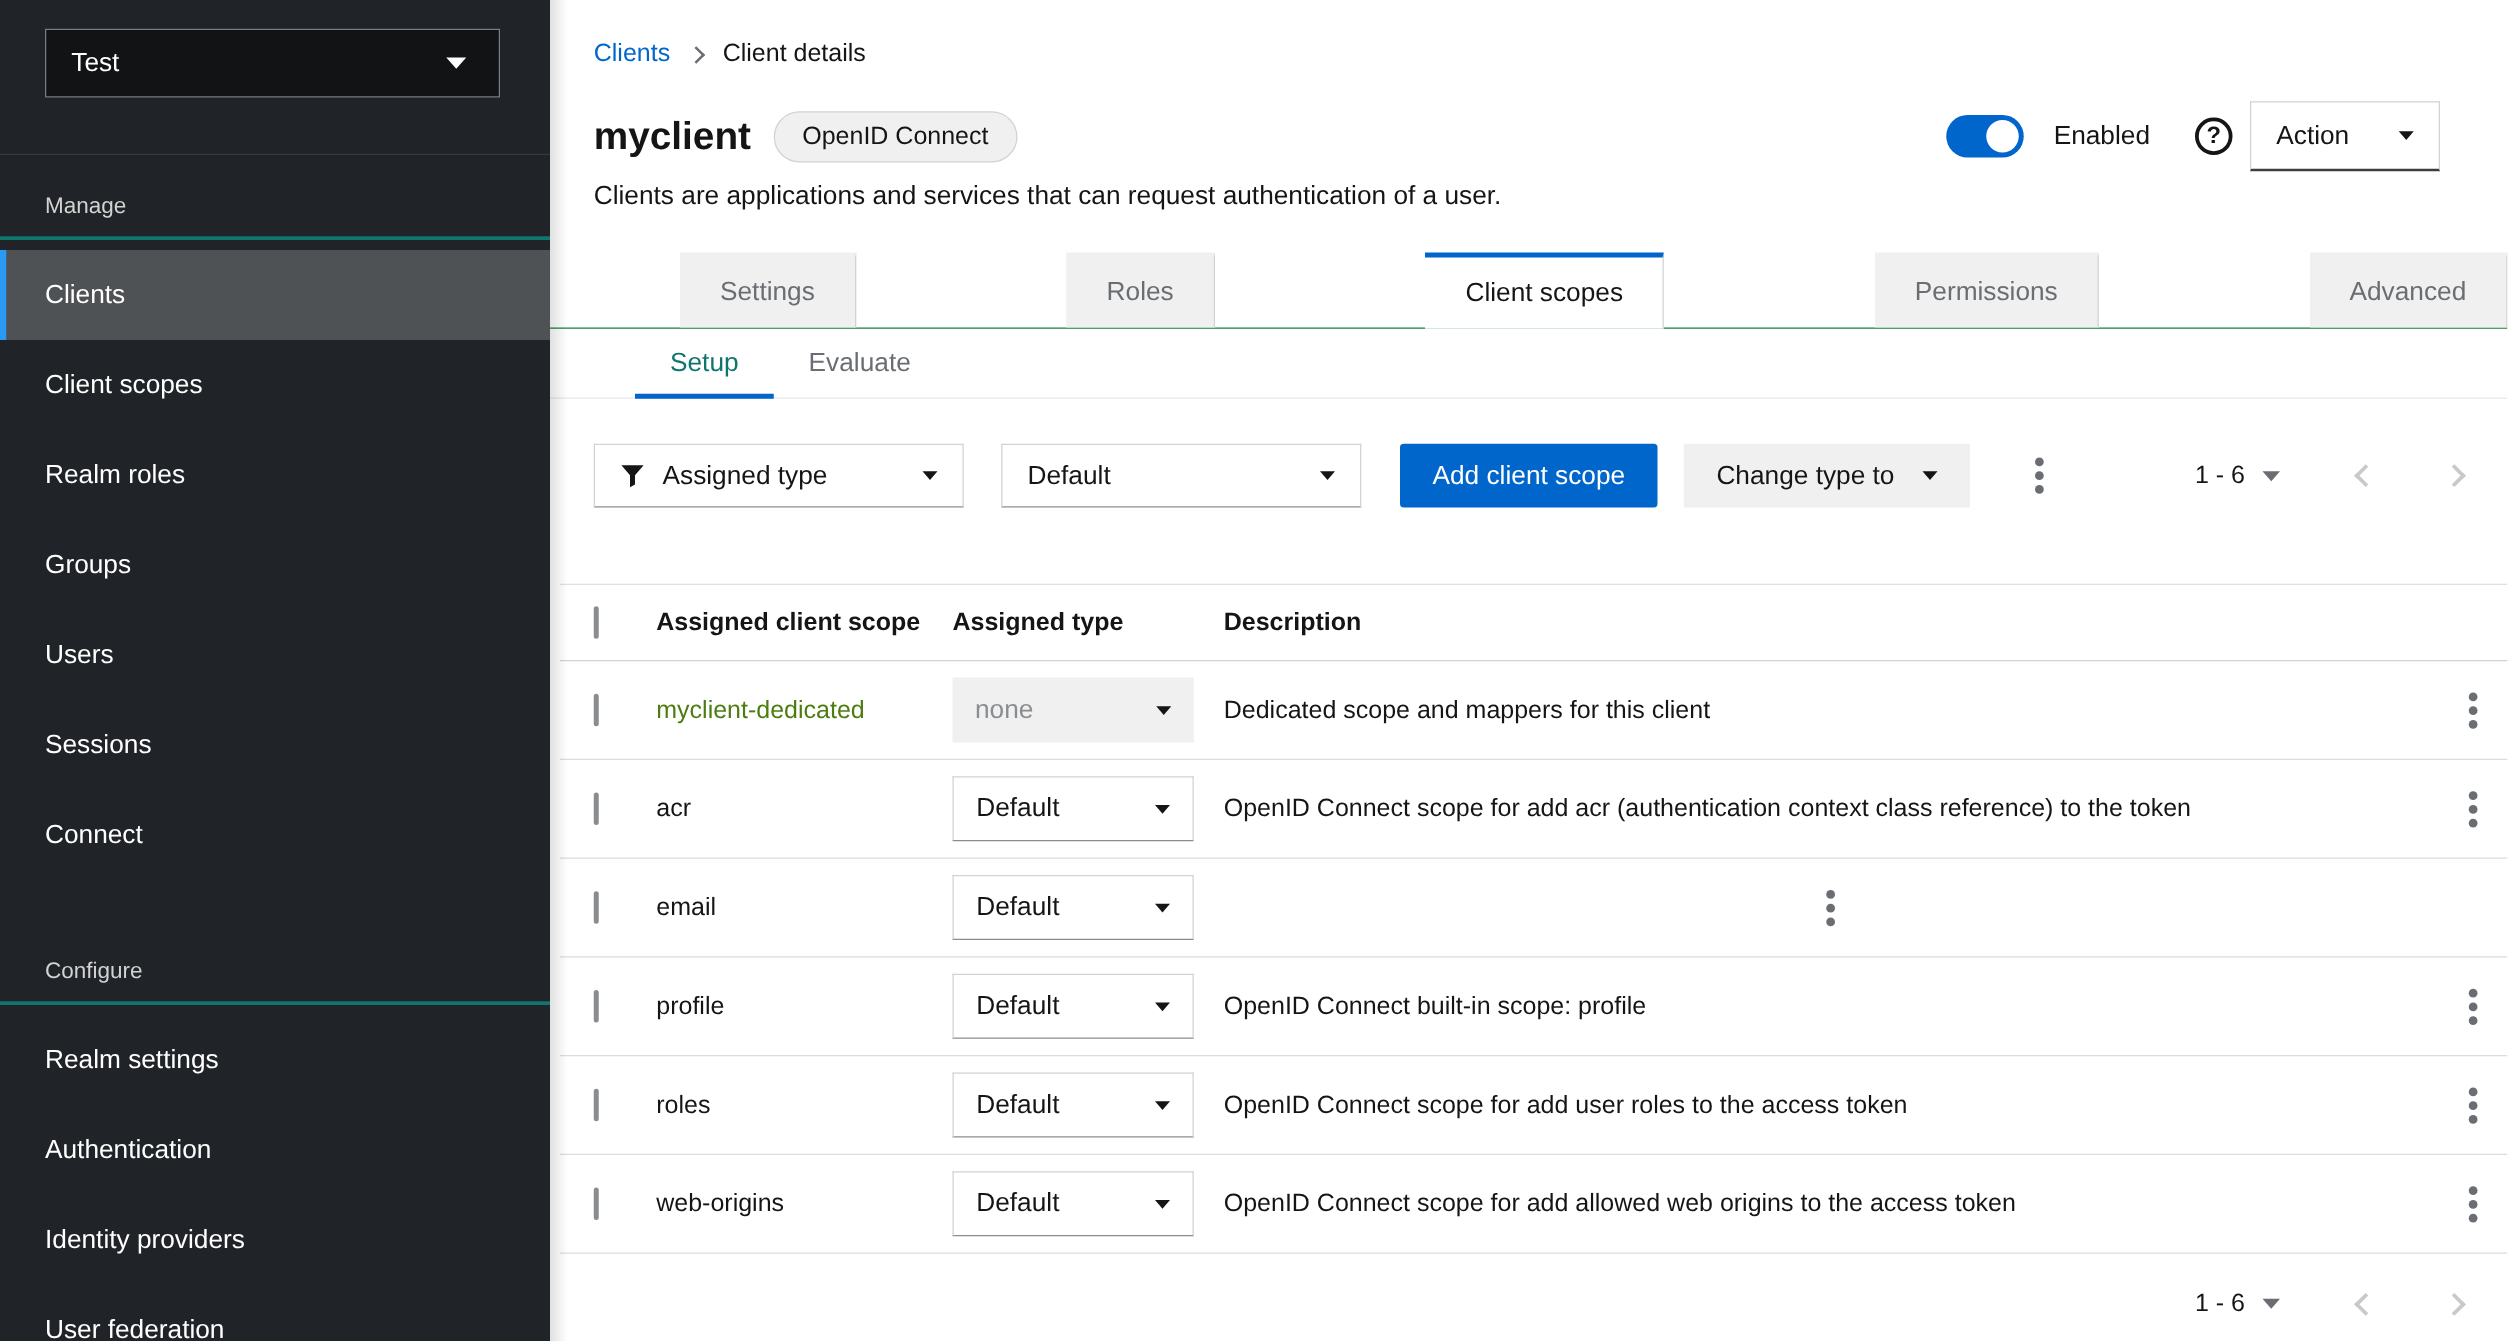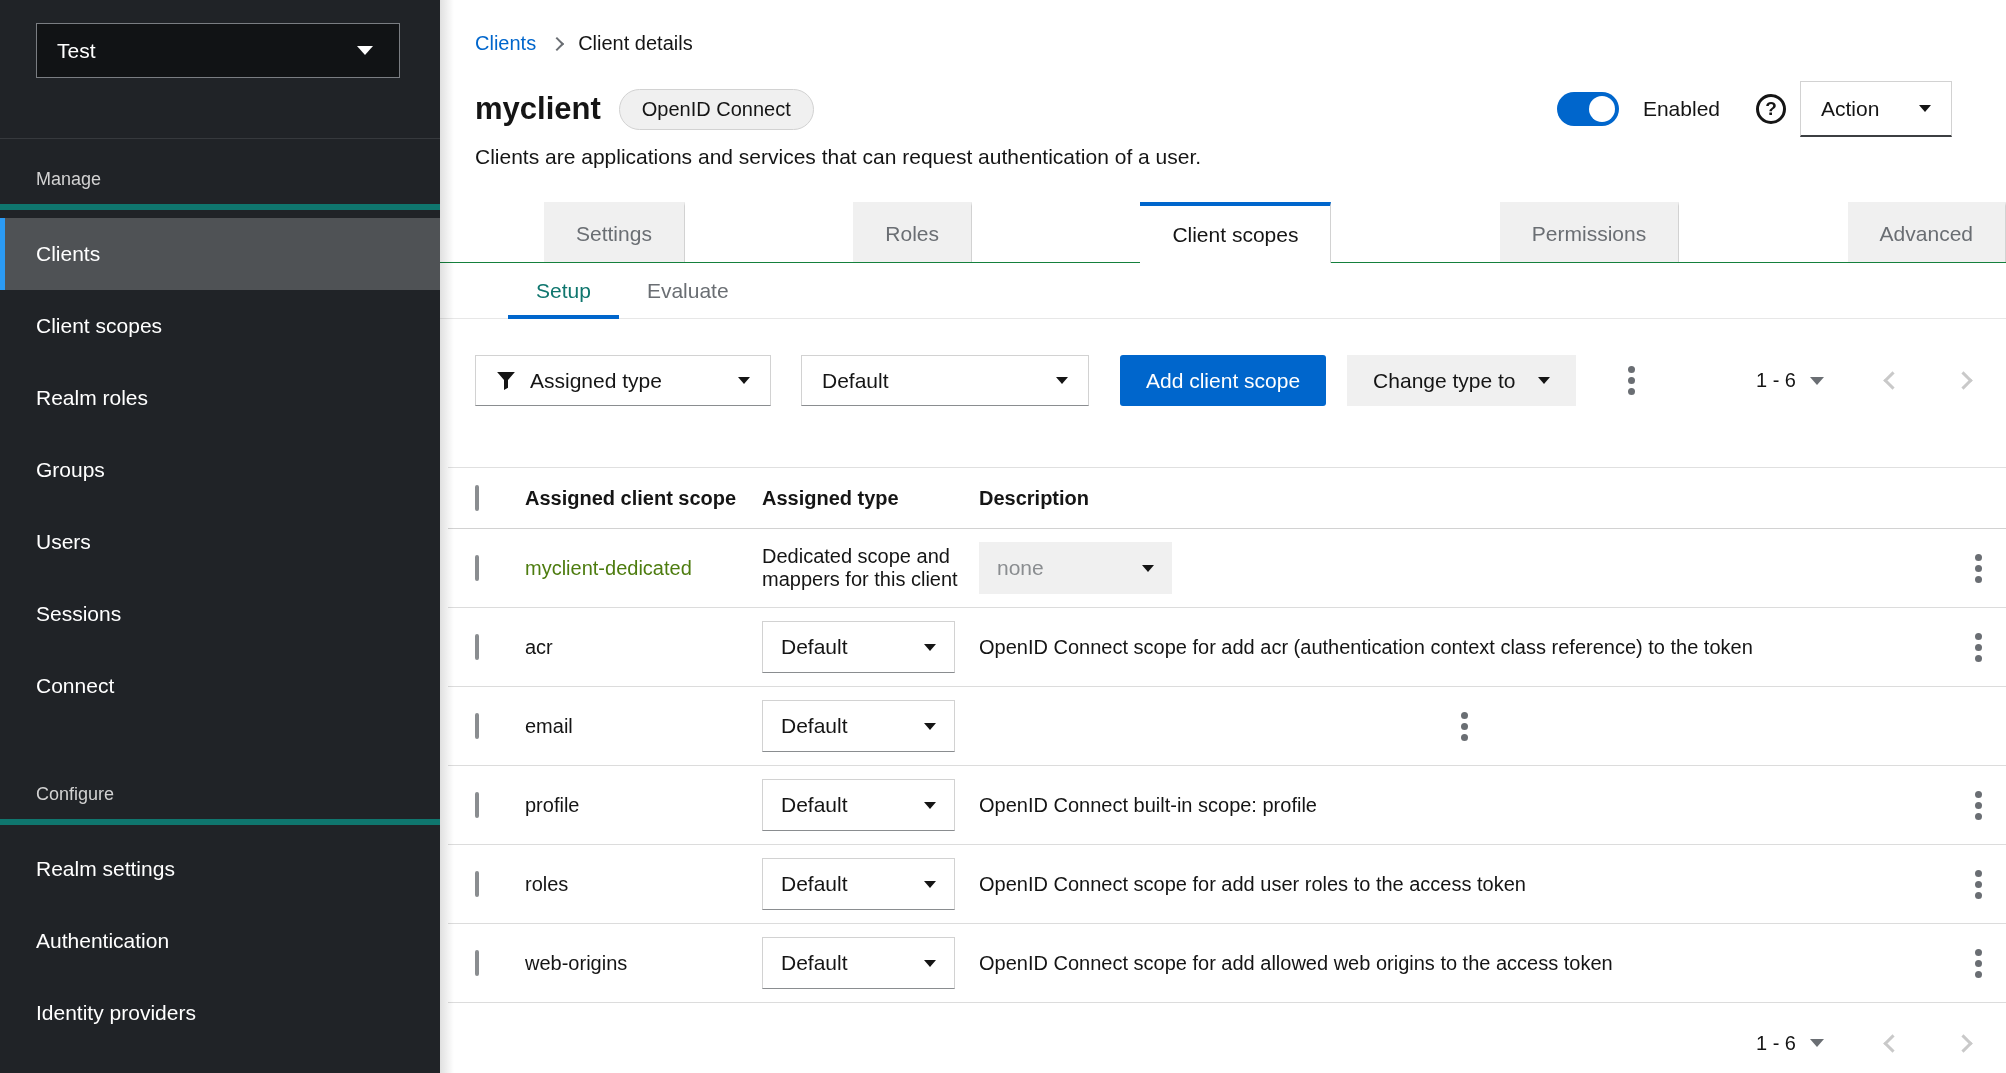--- a/index.html
+++ b/index.html
@@ -10,30 +10,30 @@
     background: #ffffff;
     color: #151515;
   }
   
   .sidebar {
     width: 440px; flex-shrink: 0;
     background: #202327;
     color: #fff;
     position: relative;
   }
-  .realm-area { height: 116px; border-bottom: 1px solid #36393d; }
+  .realm-area { height: 101px; border-bottom: 1px solid #36393d; }
   .realm-selector {
     margin: 23px 0 0 36px; width: 364px; height: 55px;
     background: #111315; border: 1px solid #7a7d82;
     display: flex; align-items: center; justify-content: space-between;
     padding: 0 26px 0 20px; font-size: 21px; cursor: pointer;
   }
   .caret { width: 0; height: 0; border-left: 8px solid transparent; border-right: 8px solid transparent; border-top: 9px solid currentColor; }
   .caret.sm { border-left-width: 6px; border-right-width: 6px; border-top-width: 7px; }
-  .nav-group-title { padding: 30px 0 14px 36px; font-size: 18px; color: #d2d2d2; border-bottom: 6px solid #0f766e; }
+  .nav-group-title { padding: 30px 0 14px 36px; font-size: 18px; color: #d2d2d2; border-bottom: 3px solid #0f766e; }
   .nav-list { list-style: none; padding-top: 8px; }
   .nav-item {
     height: 72px; display: flex; align-items: center;
     padding-left: 36px; font-size: 21px; color: #fff;
     cursor: pointer; position: relative;
   }
   .nav-item.active { background: #4f5255; }
   .nav-item.active::before { content: ''; position: absolute; left: 0; top: 0; bottom: 0; width: 5px; background: #2b9af3; }
   .nav-group.configure { margin-top: 32px; }
 
@@ -240,27 +240,27 @@
         <span><span class="cb"></span></span>
         <span>Assigned client scope</span>
         <span>Assigned type</span>
         <span>Description</span>
         <span></span>
       </div>
 
       <div class="t-row body">
         <span><span class="cb"></span></span>
         <span><a class="scope-link">myclient-dedicated</a></span>
-        <span>Dedicated scope and mappers for this client</span>
         <span>
             <span class="row-select disabled">
           <span>none</span>
           <span class="caret sm"></span>
             </span>
           </span>
+        <span>Dedicated scope and mappers for this client</span>
         <span class="cell-kebab">
             <span class="kebab">
               <i></i>
               <i></i>
               <i></i>
             </span>
           </span>
       </div>
 
       <div class="t-row body">

